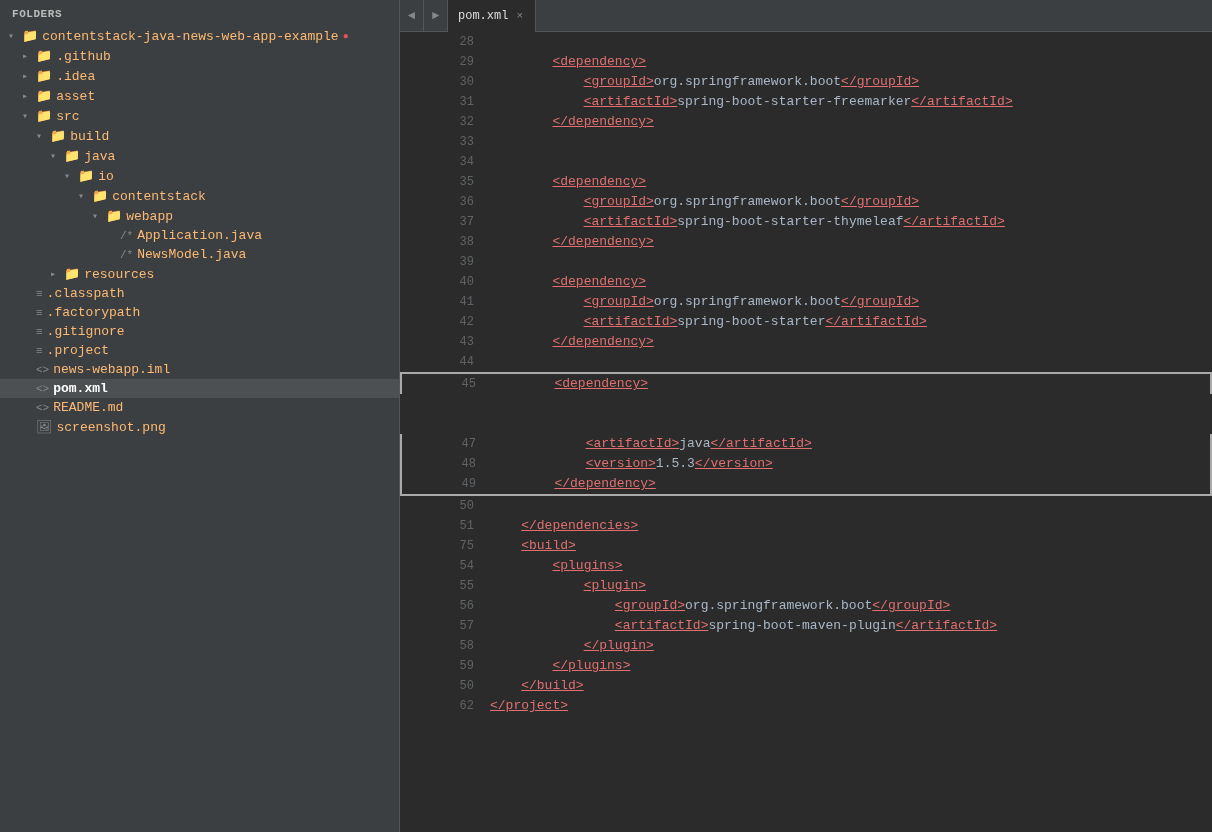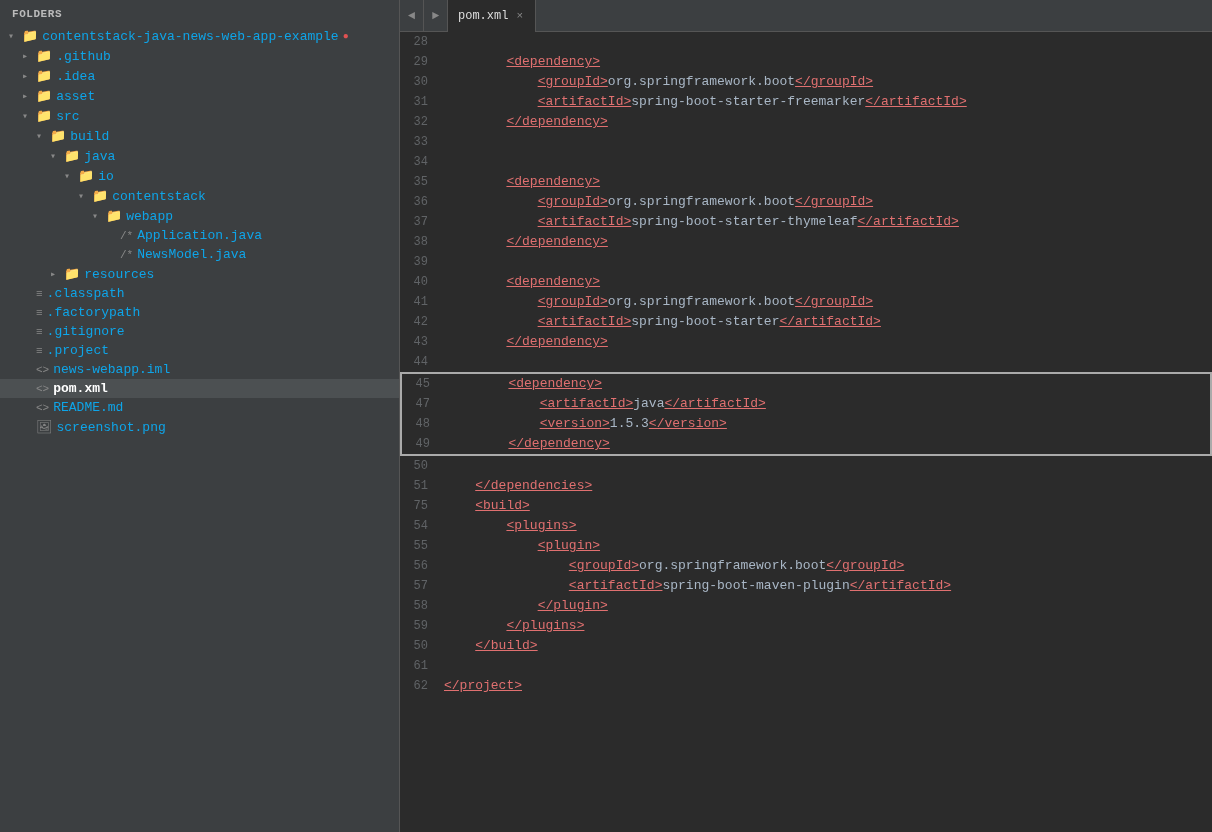--- a/index.html
+++ b/index.html
@@ -47,21 +47,21 @@
       width: 14px;
       font-size: 10px;
       color: #888;
       flex-shrink: 0;
     }
     .tree-item .icon {
       margin-right: 4px;
       flex-shrink: 0;
     }
     .tree-item .label {
-      color: #0ea5e9;
+      color: #fdba74;
     }
     .tree-item.active .label { color: #ffffff; }
     .tree-item .label.pom { color: #ffffff; font-weight: bold; }
 
     
     .folder-icon { color: #e3b92e; font-size: 13px; }
     .red-dot { color: #e05252; font-size: 10px; margin-left: 4px; }
 
     
     .editor-area {
@@ -119,20 +119,21 @@
       overflow-y: auto;
       overflow-x: auto;
       background: #2b2b2b;
       padding: 0;
     }
     .code-line {
       display: flex;
       align-items: flex-start;
       min-height: 20px;
       line-height: 20px;
+      padding-left: 46px;
     }
     .line-number {
       width: 40px;
       min-width: 40px;
       text-align: right;
       padding-right: 12px;
       color: #606366;
       font-size: 12px;
       user-select: none;
       flex-shrink: 0;
@@ -371,21 +372,21 @@
           <span class="line-content">        <span class="tag">&lt;/dependency&gt;</span></span>
         </div>
         <div class="code-line">
           <span class="line-number">44</span>
           <span class="line-content"> </span>
         </div>
         <div class="code-line" style="background: rgb(43, 43, 43); border-top: 2px solid rgb(170, 170, 170); border-left: 2px solid rgb(170, 170, 170); border-right: 2px solid rgb(170, 170, 170);">
           <span class="line-number">45</span>
           <span class="line-content">        <span class="tag">&lt;dependency&gt;</span></span>
         </div>
-        <div class="code-line" style="background: rgb(43, 43, 43); border-left: 2px solid rgb(170, 170, 170); border-right: 2px solid rgb(170, 170, 170);">
+        <div class="code-line" style="background: rgb(43, 43, 43); border-left: 2px solid rgb(170, 170, 170); border-right: 2px solid rgb(170, 170, 170); margin-top: 40px;">
           <span class="line-number">47</span>
           <span class="line-content">            <span class="tag">&lt;artifactId&gt;</span>java<span class="tag">&lt;/artifactId&gt;</span></span>
         </div>
         <div class="code-line" style="background: rgb(43, 43, 43); border-left: 2px solid rgb(170, 170, 170); border-right: 2px solid rgb(170, 170, 170);">
           <span class="line-number">48</span>
           <span class="line-content">            <span class="tag">&lt;version&gt;</span>1.5.3<span class="tag">&lt;/version&gt;</span></span>
         </div>
         <div class="code-line" style="background: rgb(43, 43, 43); border-bottom: 2px solid rgb(170, 170, 170); border-left: 2px solid rgb(170, 170, 170); border-right: 2px solid rgb(170, 170, 170);">
           <span class="line-number">49</span>
           <span class="line-content">        <span class="tag">&lt;/dependency&gt;</span></span>
@@ -424,22 +425,18 @@
         </div>
         <div class="code-line">
           <span class="line-number">59</span>
           <span class="line-content">        <span class="tag">&lt;/plugins&gt;</span></span>
         </div>
         <div class="code-line">
           <span class="line-number">50</span>
           <span class="line-content">    <span class="tag">&lt;/build&gt;</span></span>
         </div>
         <div class="code-line">
-          <span class="line-number">61</span>
-          <span class="line-content"> </span>
-        </div>
-        <div class="code-line">
           <span class="line-number">62</span>
           <span class="line-content"><span class="tag">&lt;/project&gt;</span></span>
         </div>
       </div>
   </div>
 </div>
 
 </body></html>

